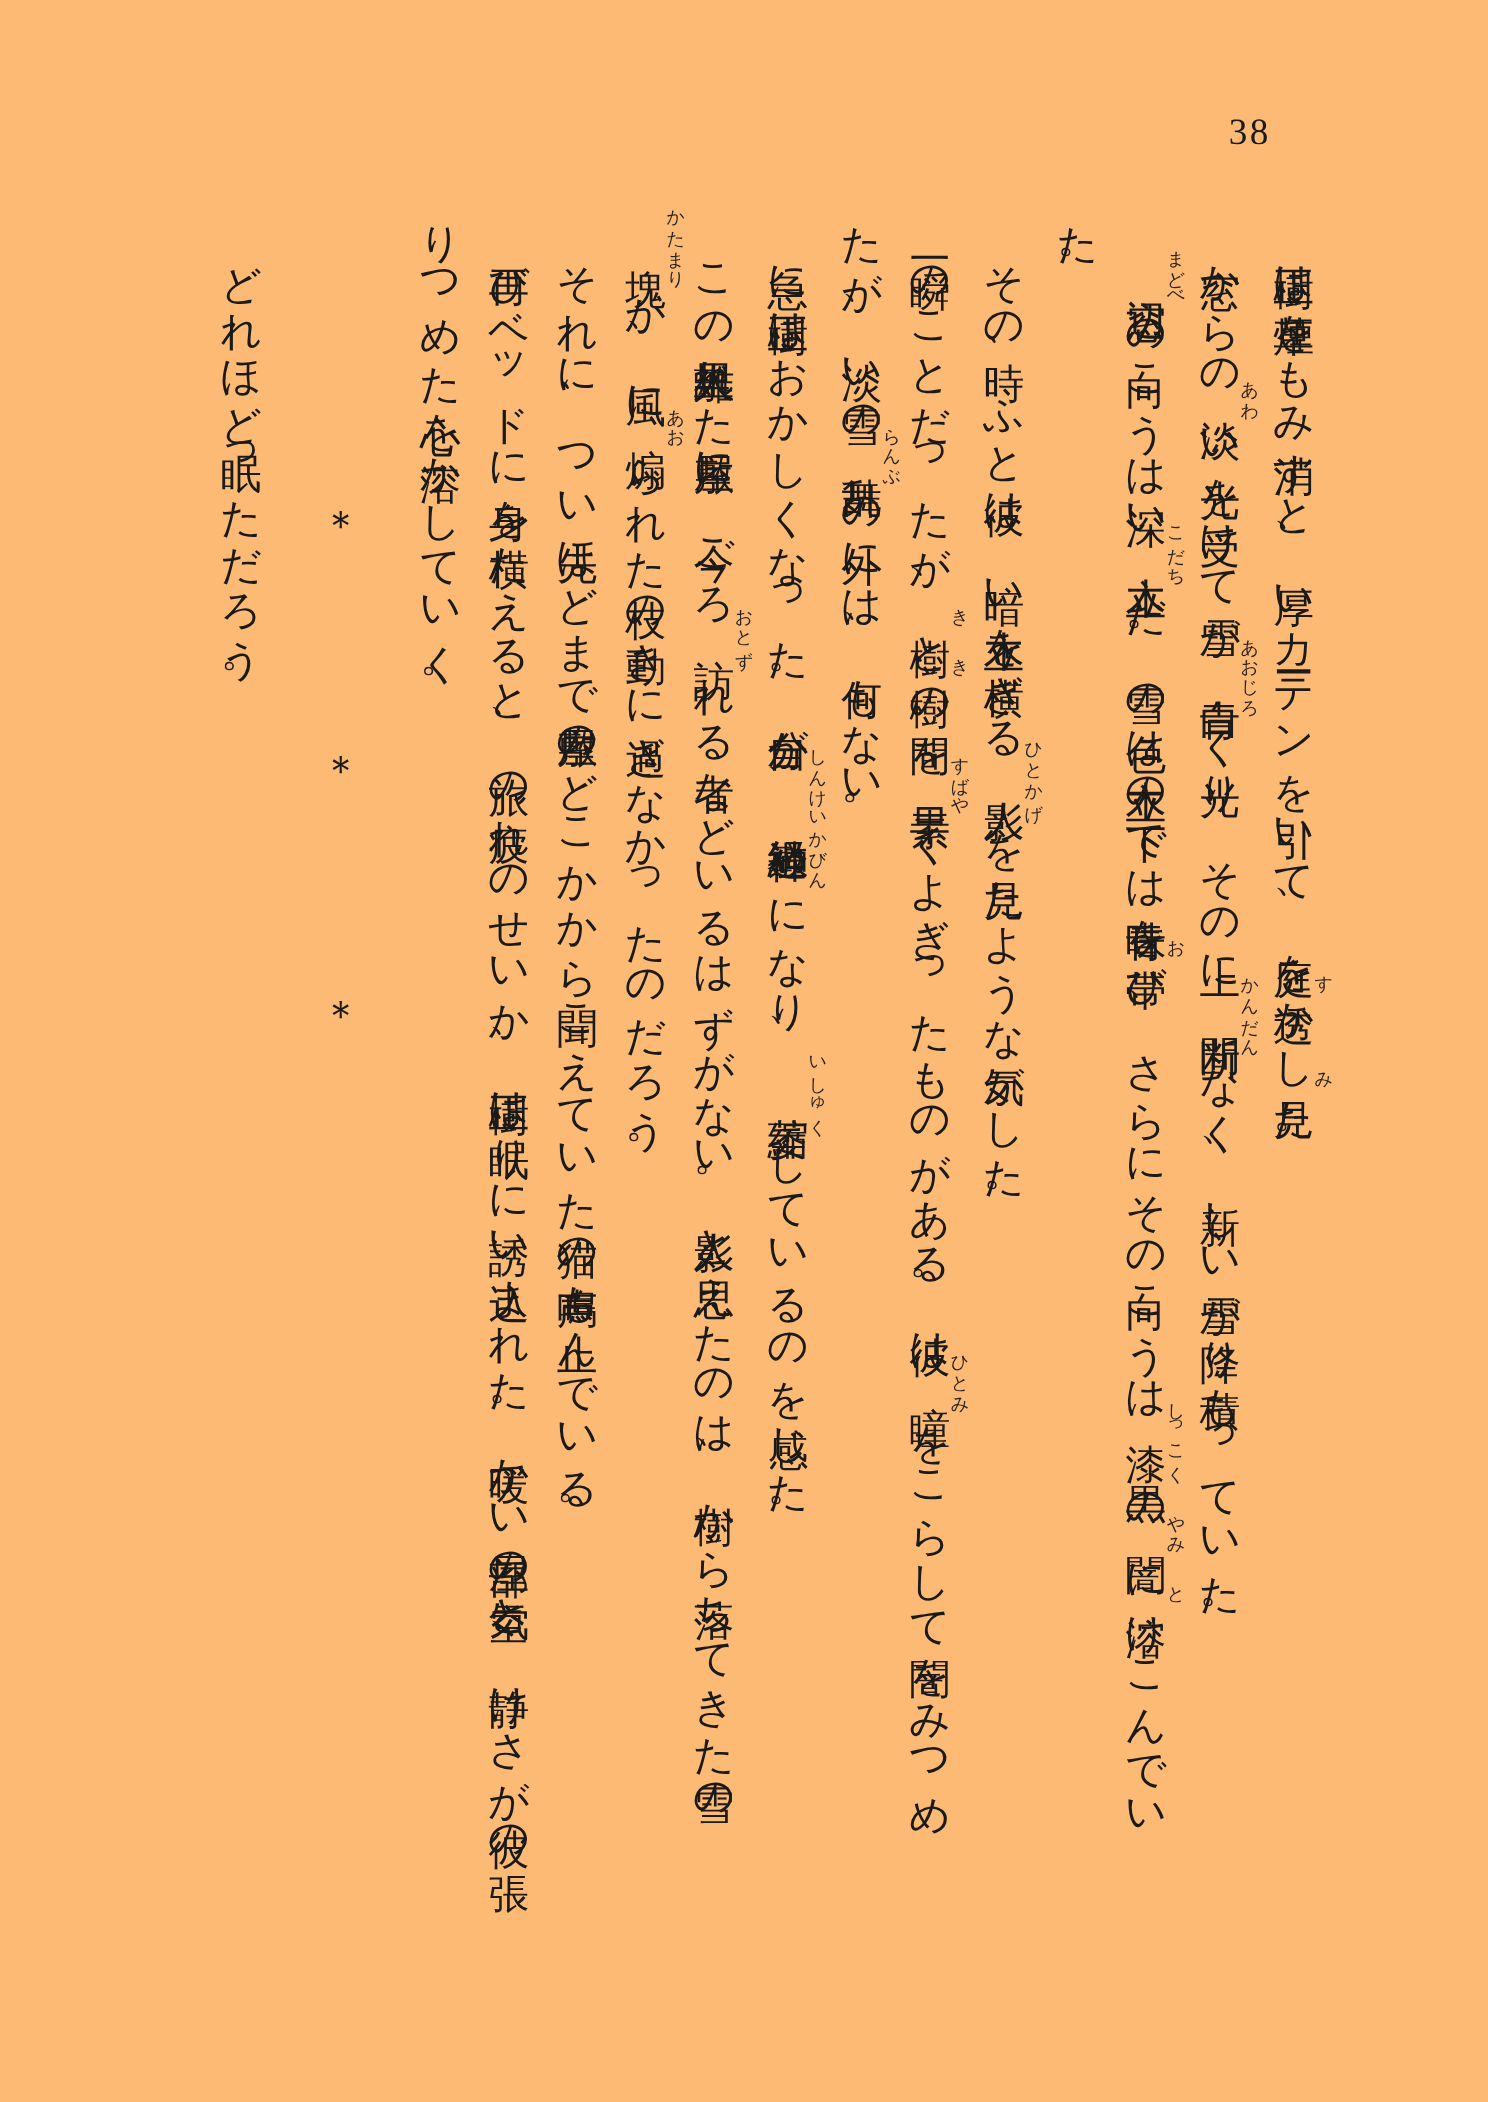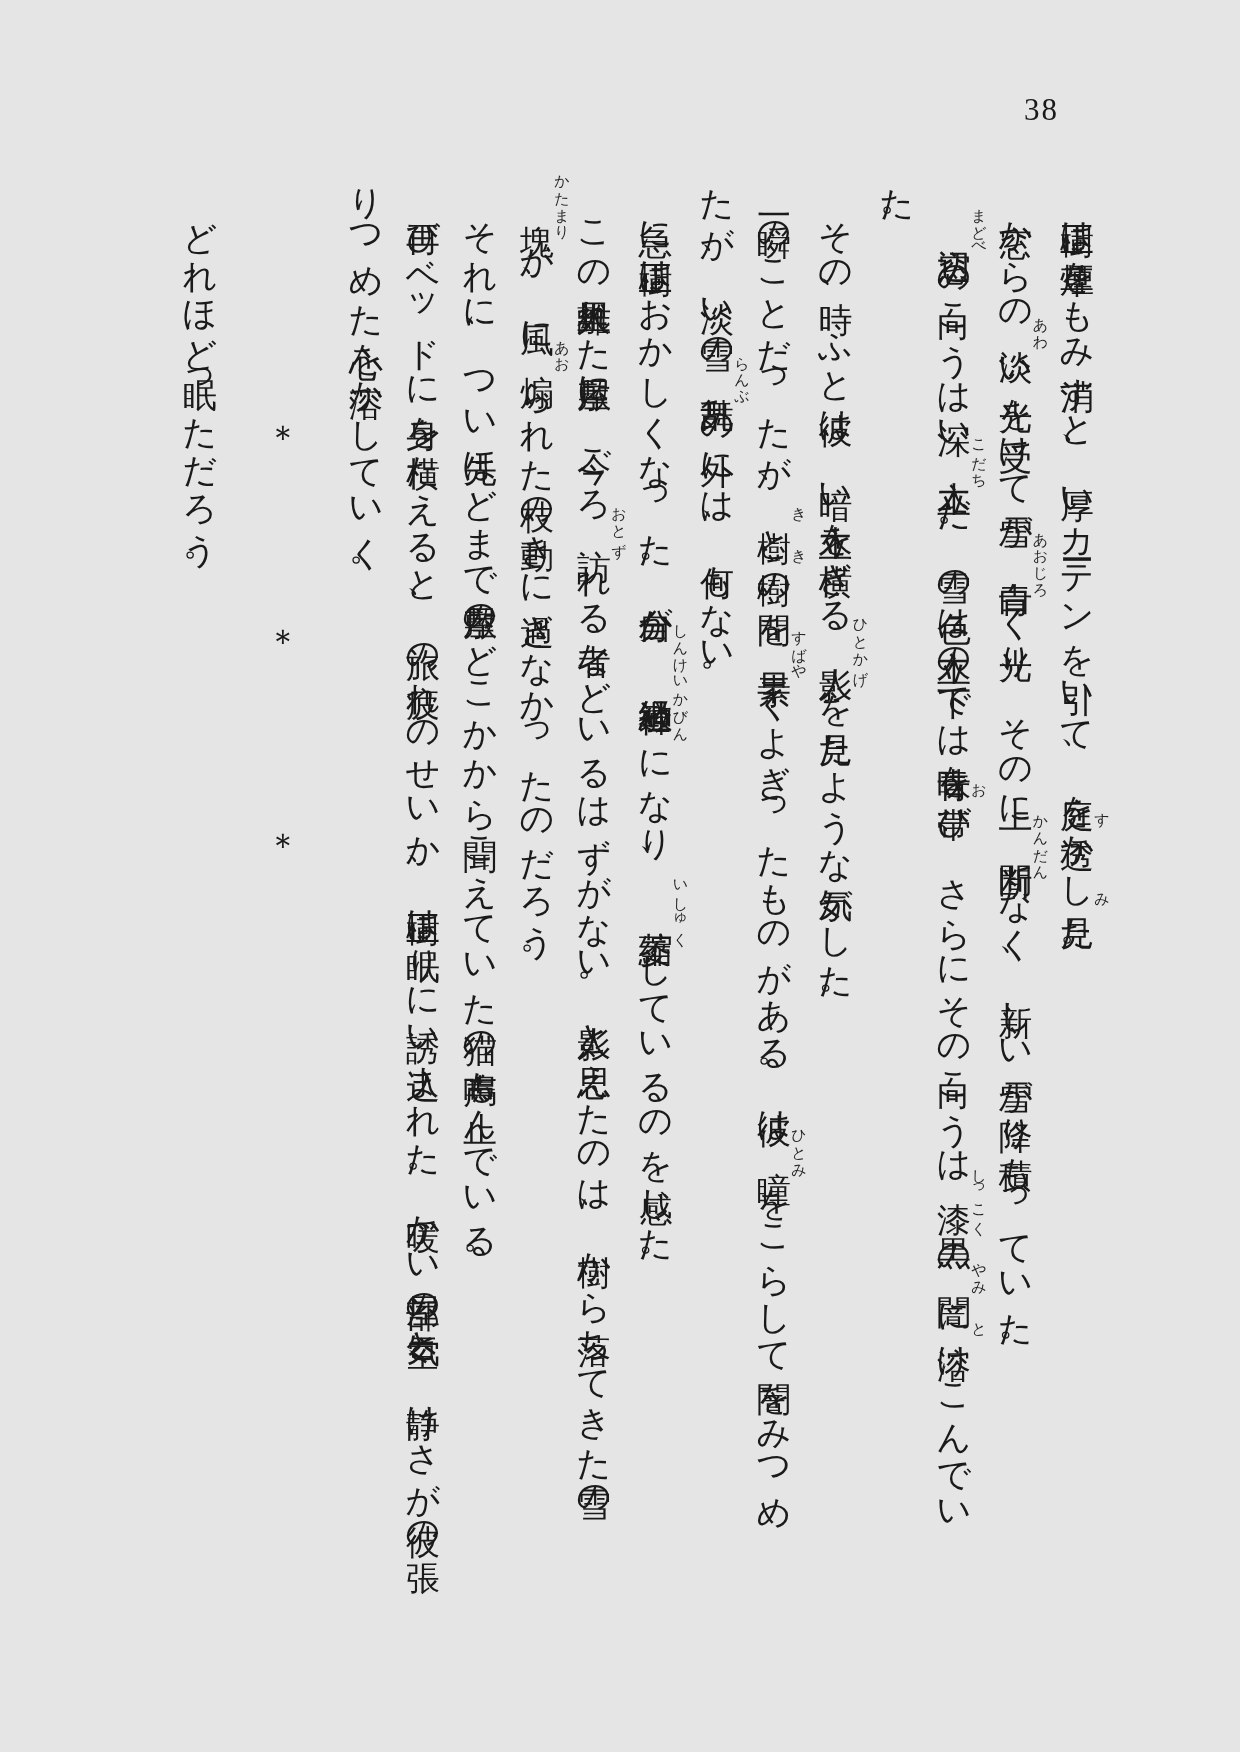--- a/index.html
+++ b/index.html
@@ -9,21 +9,21 @@
   body {
     width: 1240px;
     height: 1752px;
     background: #ffffff;
     font-family: "Liberation Serif", "DejaVu Serif", serif;
   }
   .page {
     position: relative;
     width: 1240px;
     height: 1752px;
-    background: #e5e5e5;
+    background: #fdba74;
     overflow: hidden;
   }
   .page-number {
     position: absolute;
     top: 92px;
     left: 1024px;
     font-size: 31px;
     color: #1a1a1a;
     letter-spacing: 2px;
   }

